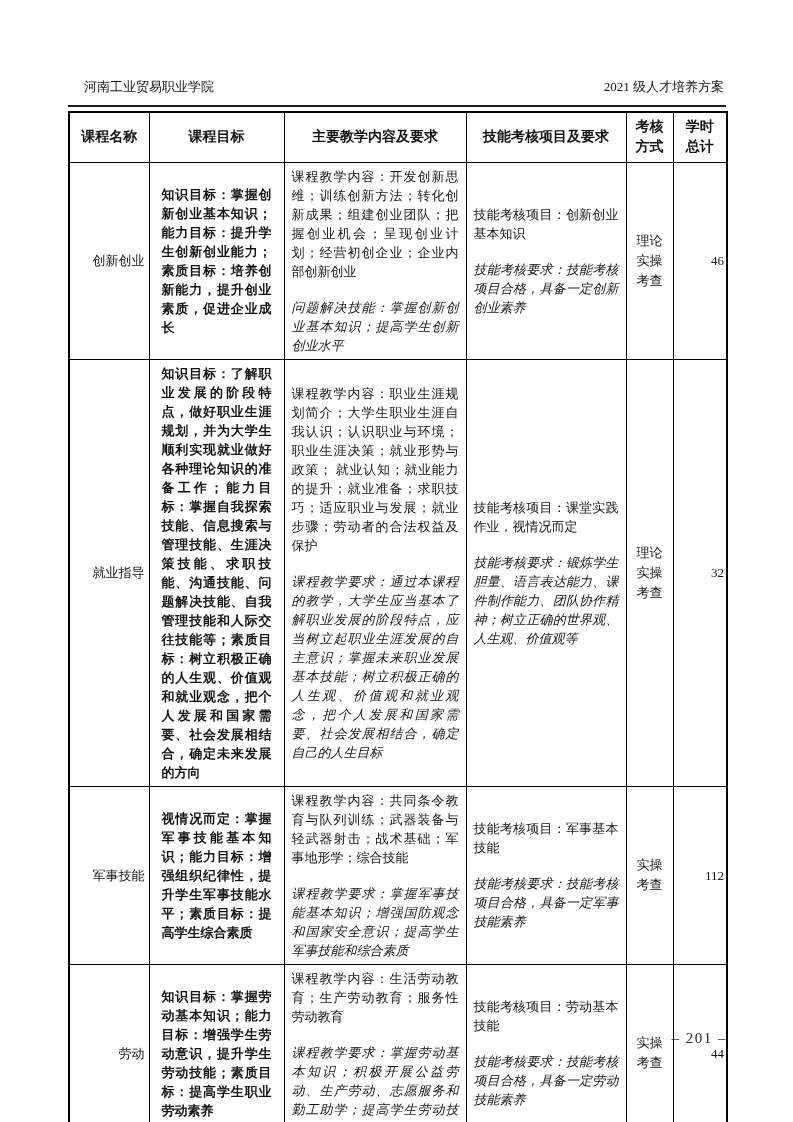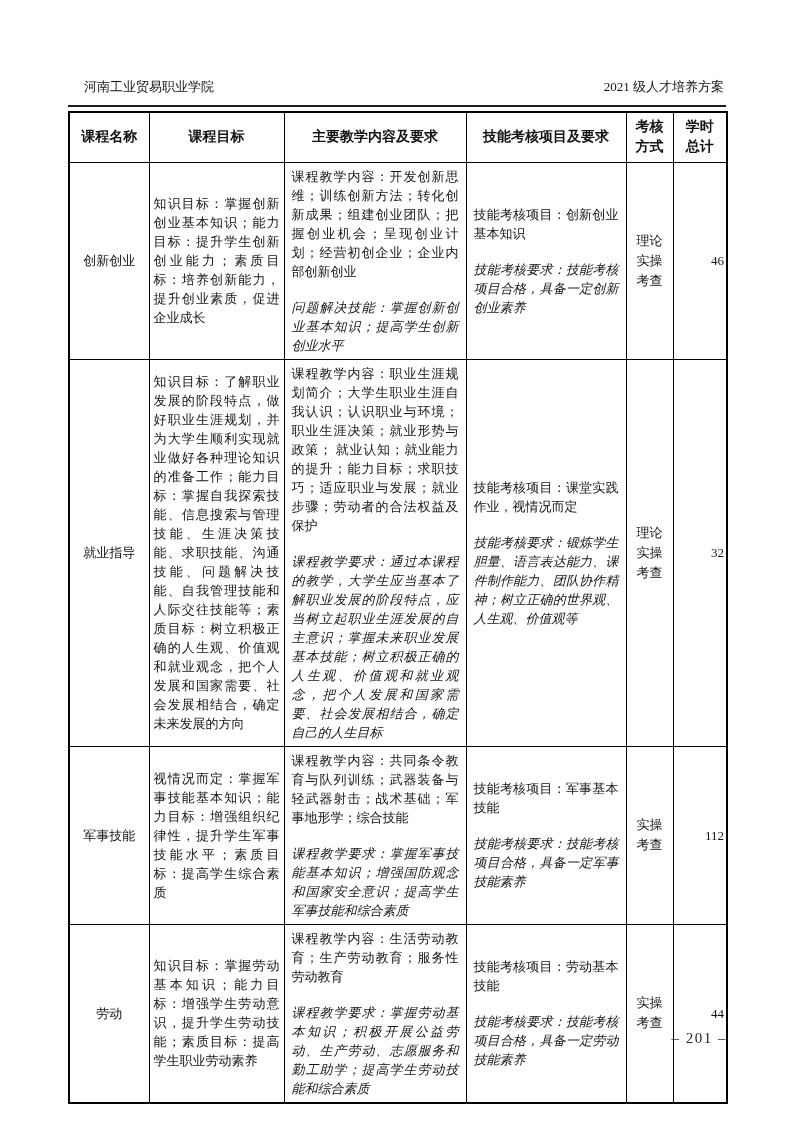--- a/index.html
+++ b/index.html
@@ -48,22 +48,22 @@
   }
   td {
     font-size: 13px;
     line-height: 19px;
     vertical-align: middle;
   }
   tr.row-1 { height: 170px; }
   tr.row-2 { height: 387px; }
   tr.row-3 { height: 160px; }
   tr.row-4 { height: 145px; }
-  td.c-name   { text-align: center; padding: 2px 4px; margin-left: 40px; }
-  td.c-obj    { text-align: justify; padding: 4px 4px; }
+  td.c-name   { text-align: right; padding: 2px 4px; margin-left: 40px; }
+  td.c-obj    { text-align: justify; padding: 4px 12px; font-weight: bold; }
   td.c-content, td.c-assess { text-align: justify; padding: 4px 7px; }
   td.c-content p, td.c-assess p { margin: 0; }
   td.c-content p + p, td.c-assess p + p { margin-top: 17px; font-style: italic; }
   td.c-method { text-align: center; padding: 4px 7px; line-height: 20px; }
   td.c-hours  { text-align: right; padding: 0 2px; }
   .page-footer {
     position: absolute;
     top: 1030px;
     right: 66px;
     font-size: 15px;
@@ -112,21 +112,21 @@
           <p>技能考核项目：创新创业基本知识</p>
           <p>技能考核要求：技能考核项目合格，具备一定创新创业素养</p>
         </td>
         <td class="c-method">理论实操考查</td>
         <td class="c-hours">46</td>
       </tr>
       <tr class="row-2">
         <td class="c-name">就业指导</td>
         <td class="c-obj">知识目标：了解职业发展的阶段特点，做好职业生涯规划，并为大学生顺利实现就业做好各种理论知识的准备工作；能力目标：掌握自我探索技能、信息搜索与管理技能、生涯决策技能、求职技能、沟通技能、问题解决技能、自我管理技能和人际交往技能等；素质目标：树立积极正确的人生观、价值观和就业观念，把个人发展和国家需要、社会发展相结合，确定未来发展的方向</td>
         <td class="c-content">
-          <p>课程教学内容：职业生涯规划简介；大学生职业生涯自我认识；认识职业与环境；职业生涯决策；就业形势与政策； 就业认知；就业能力的提升；能力目标；求职技巧；适应职业与发展；就业步骤；劳动者的合法权益及保护</p>
+          <p>课程教学内容：职业生涯规划简介；大学生职业生涯自我认识；认识职业与环境；职业生涯决策；就业形势与政策； 就业认知；就业能力的提升；就业准备；求职技巧；适应职业与发展；就业步骤；劳动者的合法权益及保护</p>
           <p>课程教学要求：通过本课程的教学，大学生应当基本了解职业发展的阶段特点，应当树立起职业生涯发展的自主意识；掌握未来职业发展基本技能；树立积极正确的人生观、价值观和就业观念，把个人发展和国家需要、社会发展相结合，确定自己的人生目标</p>
         </td>
         <td class="c-assess">
           <p>技能考核项目：课堂实践作业，视情况而定</p>
           <p>技能考核要求：锻炼学生胆量、语言表达能力、课件制作能力、团队协作精神；树立正确的世界观、人生观、价值观等</p>
         </td>
         <td class="c-method">理论实操考查</td>
         <td class="c-hours">32</td>
       </tr>
       <tr class="row-3">

